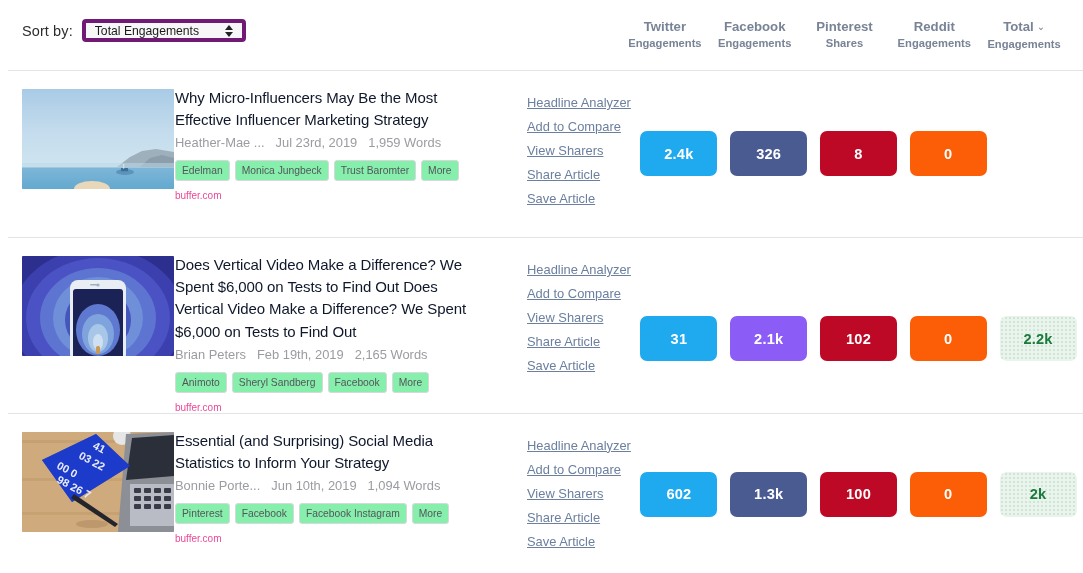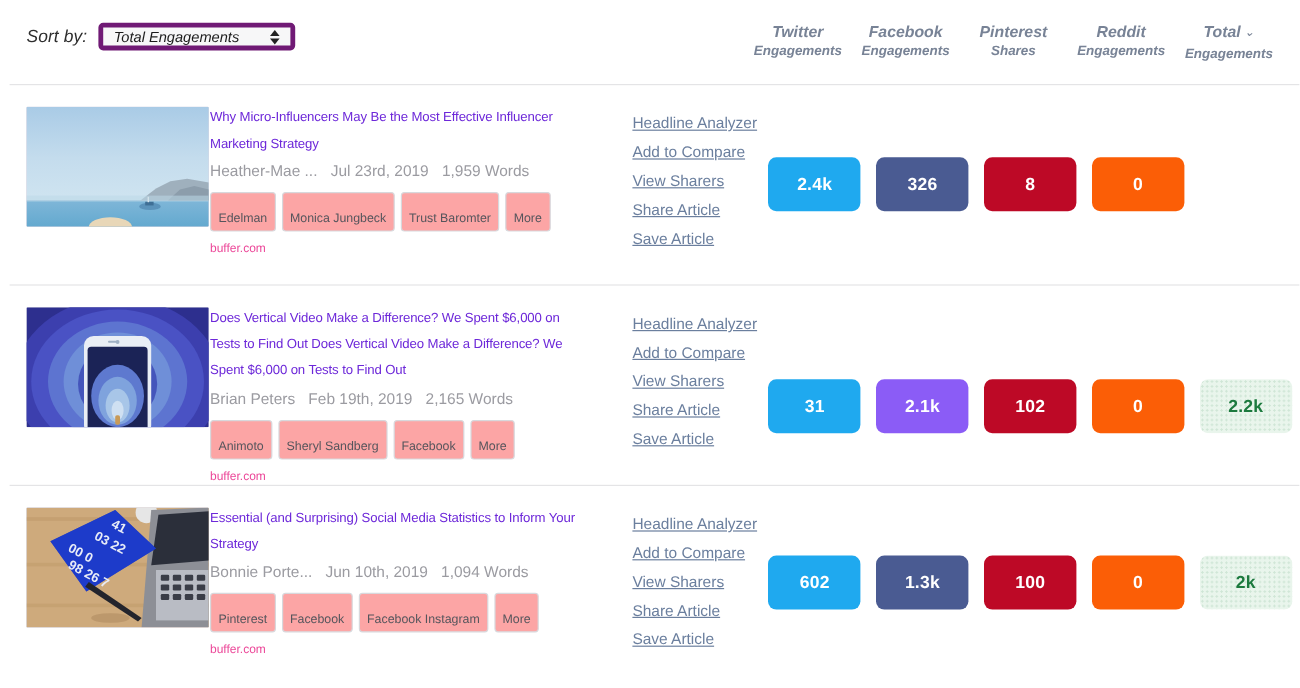--- a/index.html
+++ b/index.html
@@ -9,21 +9,20 @@
     background: #ffffff;
     font-family: "Liberation Sans", sans-serif;
     overflow: hidden;
   }
 
   
   .topbar {
     position: relative;
     height: 70px;
     width: 870px;
-    font-style: italic;
   }
   .sortby {
     position: absolute;
     left: 22px; top: 19px;
     display: flex;
     align-items: center;
     gap: 9px;
   }
   .sortby-label {
     font-size: 14.5px;
@@ -112,22 +111,22 @@
     height: 100px;
     border-radius: 1px;
     overflow: hidden;
     position: relative;
     background: #ccd;
   }
   .thumb svg { display: block; width: 152px; height: 100px; }
 
   .info-cell { width: 325px; padding-right: 14px; }
   .title {
-    color: #6d28d9;
-    font-size: 11px;
+    color: #0f172a;
+    font-size: 15px;
     line-height: 22.2px;
     font-weight: normal;
     letter-spacing: -.1px;
     margin: -2px 0 0 0;
     cursor: pointer;
   }
   .meta {
     margin-top: 4px;
     font-size: 12.9px;
     color: #9b9ba1;
@@ -137,24 +136,24 @@
   }
   .tags {
     margin-top: 10px;
     display: flex;
     gap: 5px;
     flex-wrap: wrap;
   }
   .tag {
     border: 1px solid #d8d8dc;
     border-radius: 3px;
-    padding: 16px 6px 3px 6px;
+    padding: 4px 6px 3px 6px;
     font-size: 10.3px;
     color: #55555c;
-    background: #fca5a5;
+    background: #86efac;
     white-space: nowrap;
     line-height: 12px;
   }
   .domain {
     margin-top: 9px;
     font-size: 10px;
     color: #ec4899;
     cursor: pointer;
   }
 

